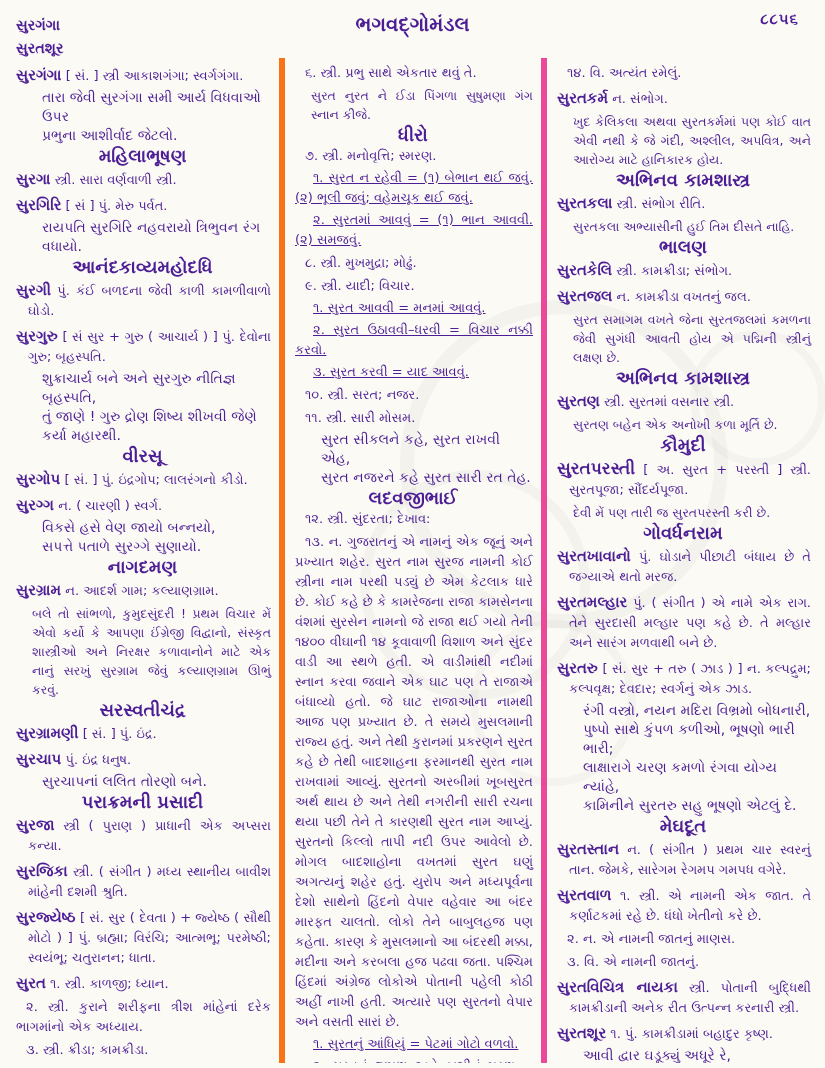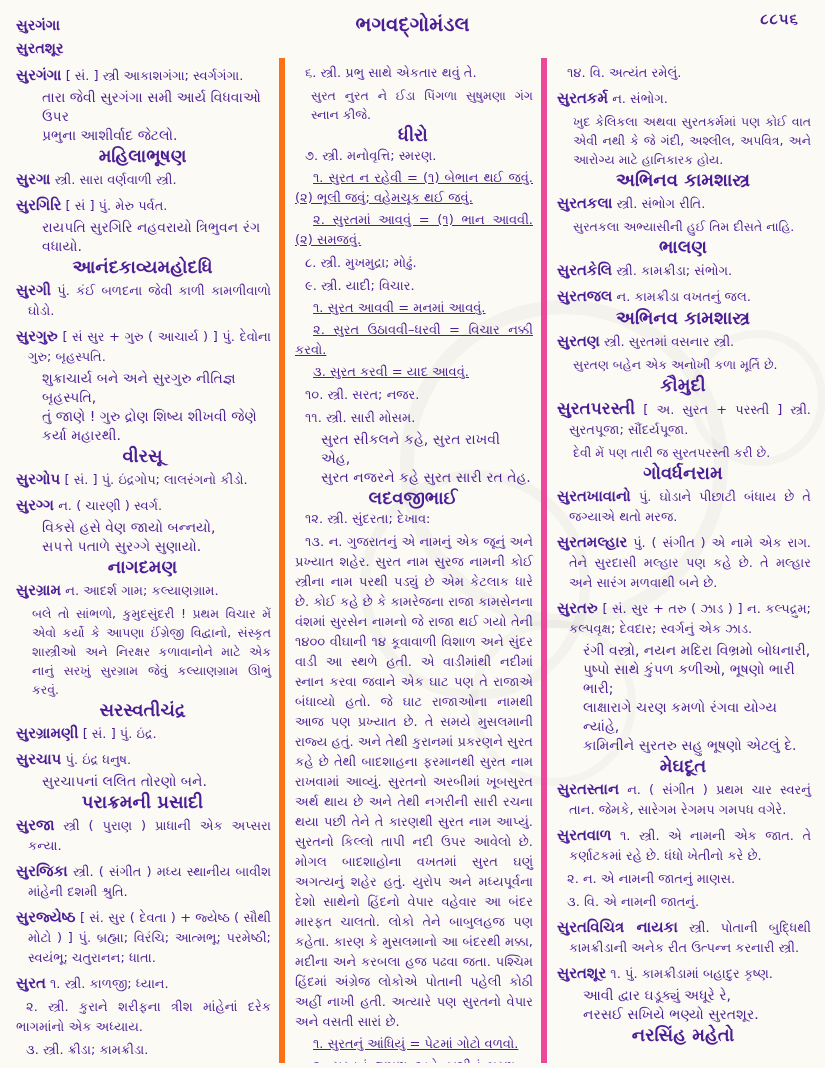--- a/index.html
+++ b/index.html
@@ -145,20 +145,23 @@
           <div class="vline">ખુદ કેલિકલા અથવા સુરતકર્મમાં પણ કોઈ વાત એવી નથી કે જે ગંદી, અશ્લીલ, અપવિત્ર, અને આરોગ્ય માટે હાનિકારક હોય.</div>
         </div>
         <div class="attr">અભિનવ કામશાસ્ત્ર</div>
         <p class="entry"><span class="hw">સુરતકલા</span> <span class="etext"> સ્ત્રી. સંભોગ રીતિ.</span></p>
         <div class="quote">
           <div class="vline">સુરતકલા અભ્યાસીની હુઈ તિમ દીસતે નાહિ.</div>
         </div>
         <div class="attr">ભાલણ</div>
         <p class="entry"><span class="hw">સુરતકેલિ</span> <span class="etext"> સ્ત્રી. કામક્રીડા; સંભોગ.</span></p>
         <p class="entry"><span class="hw">સુરતજલ</span> <span class="etext"> ન. કામક્રીડા વખતનું જલ.</span></p>
+        <div class="quote">
+          <div class="vline">સુરત સમાગમ વખતે જેના સુરતજલમાં કમળના જેવી સુગંધી આવતી હોય એ પદ્મિની સ્ત્રીનું લક્ષણ છે.</div>
+        </div>
         <div class="attr">અભિનવ કામશાસ્ત્ર</div>
         <p class="entry"><span class="hw">સુરતણ</span> <span class="etext"> સ્ત્રી. સુરતમાં વસનાર સ્ત્રી.</span></p>
         <div class="quote">
           <div class="vline">સુરતણ બહેન એક અનોખી કળા મૂર્તિ છે.</div>
         </div>
         <div class="attr">કૌમુદી</div>
         <p class="entry"><span class="hw big">સુરતપરસ્તી</span> <span class="etext"> [ અ. સુરત + પરસ્તી ] સ્ત્રી. સુરતપૂજા; સૌંદર્યપૂજા.</span></p>
         <div class="quote">
           <div class="vline">દેવી મેં પણ તારી જ સુરતપરસ્તી કરી છે.</div>
         </div>

